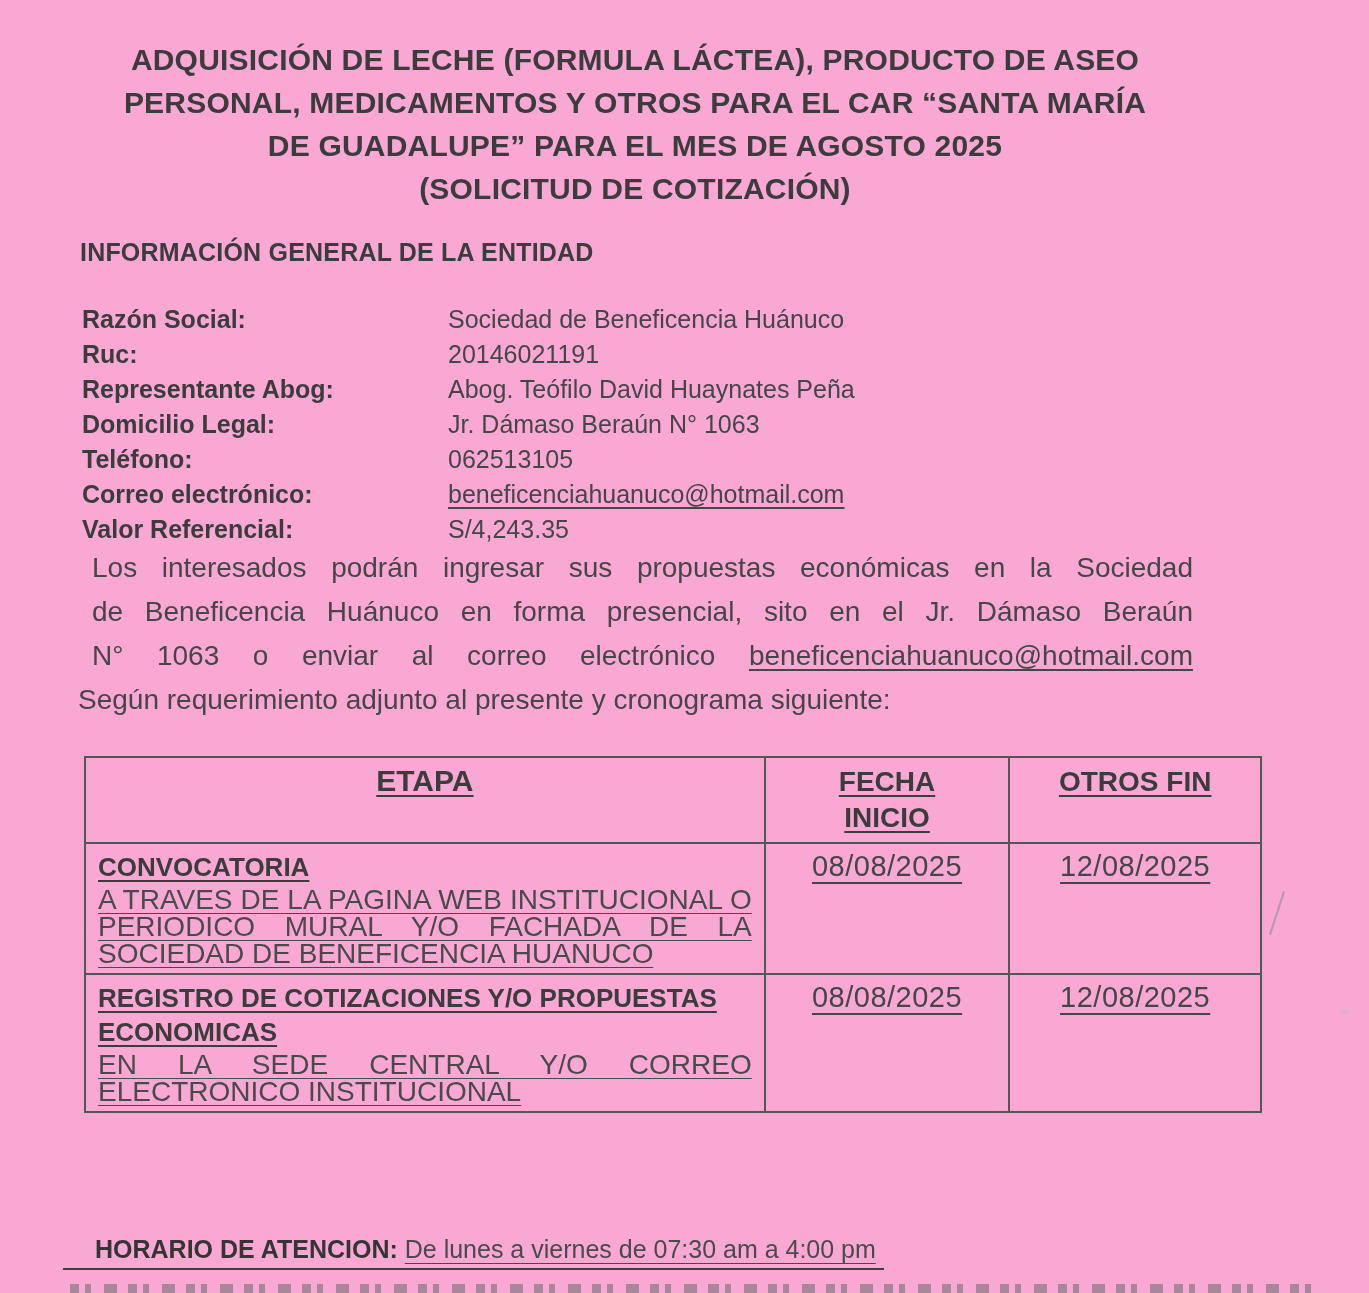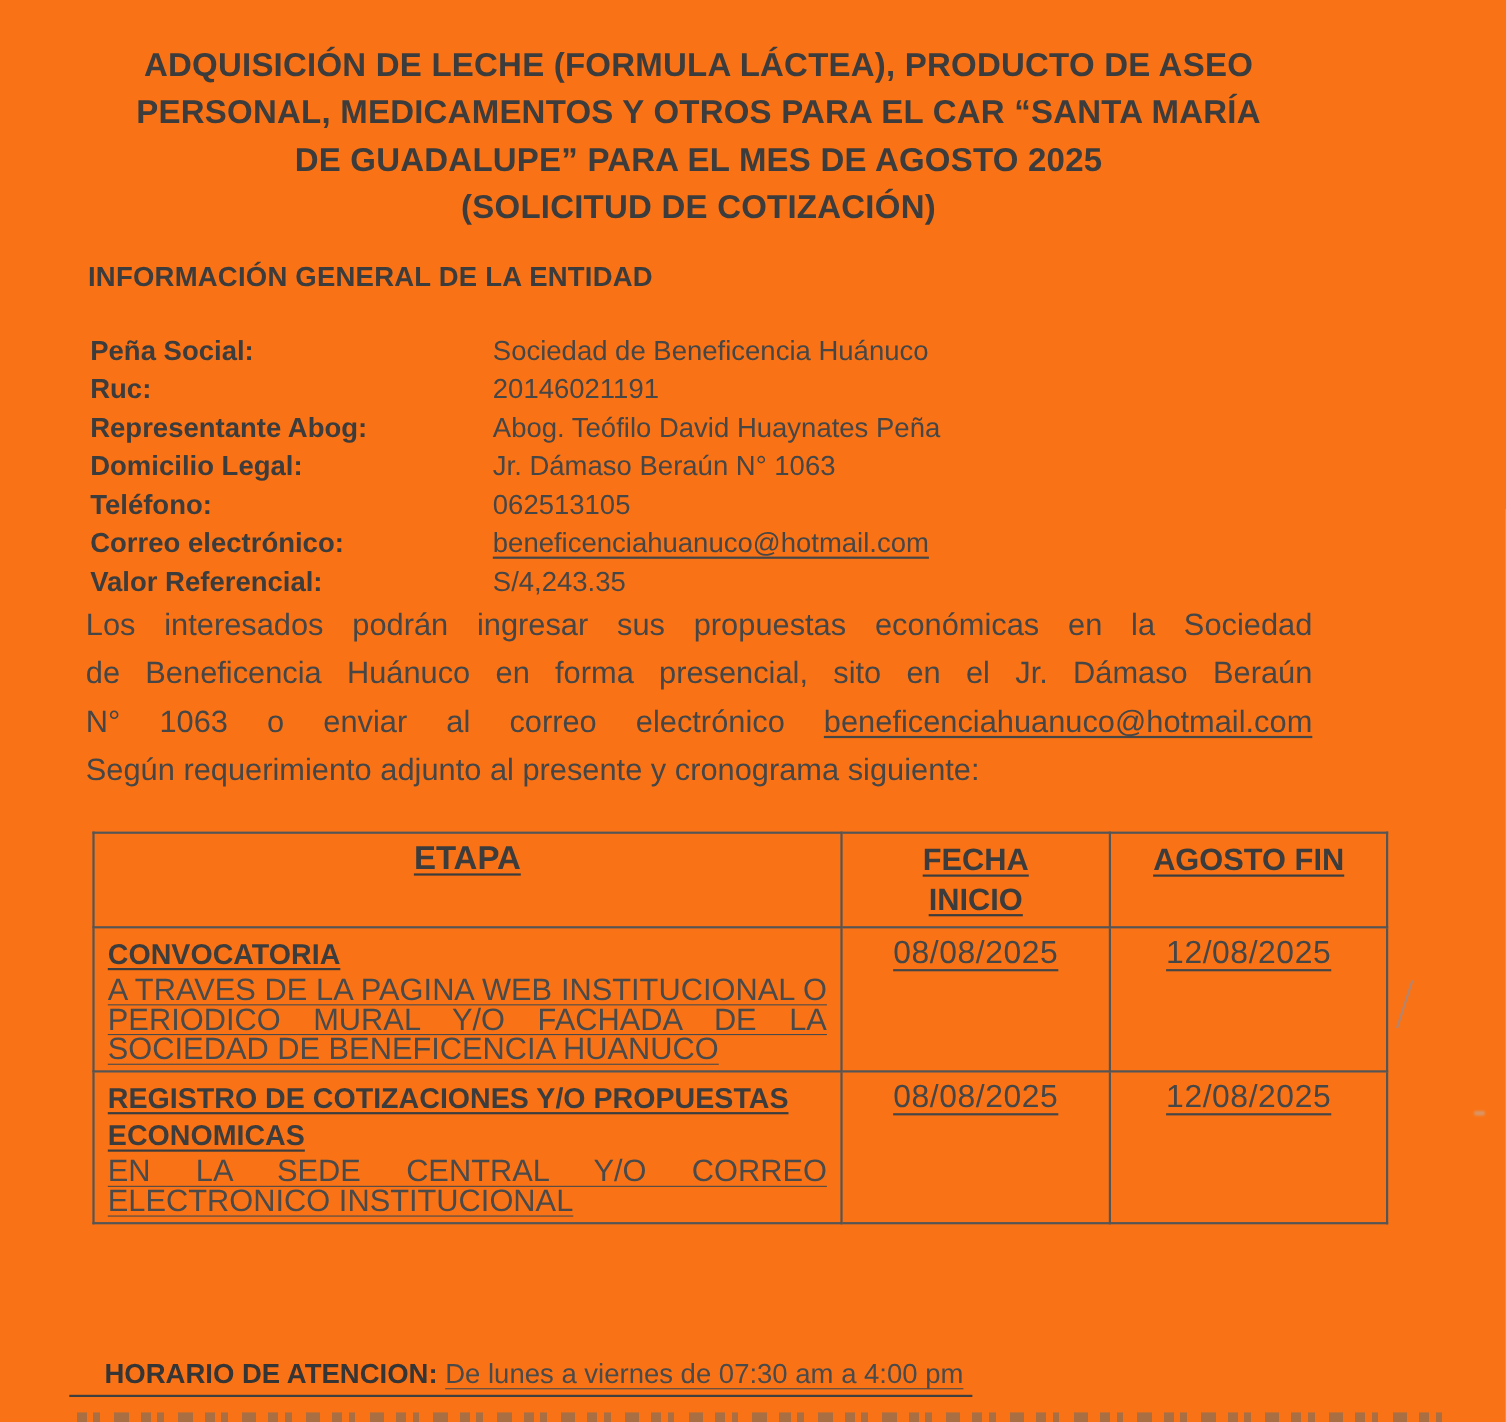--- a/index.html
+++ b/index.html
@@ -1,19 +1,19 @@
 <!DOCTYPE html>
 <html><head>
 <meta charset="utf-8">
 <style>
   html,body{margin:0;padding:0;background:#e9e9e9;}
   .page{
     position:relative;
     width:1369px;height:1293px;
-    background:#f97316;
+    background:#f9a8d4;
     font-family:"Liberation Sans", sans-serif;
     color:#414141;
     overflow:hidden;
     margin:0 auto;
   }
   
   .doc-title{
     position:absolute;top:38px;left:60px;width:1150px;
     text-align:center;font-weight:700;font-size:30px;line-height:43px;
     color:#3c3c3c;letter-spacing:0.2px;
@@ -25,21 +25,21 @@
   }
   
   .fields{position:absolute;top:302px;left:82px;width:1100px;font-size:25px;}
   .field-row{display:flex;height:35px;line-height:35px;}
   .field-label{font-weight:700;width:366px;flex:0 0 366px;color:#3c3c3c;}
   .field-value{font-weight:400;color:#464646;}
   .u{text-decoration:underline;text-decoration-thickness:1.5px;text-underline-offset:4px;}
   
   .intro{position:absolute;top:546px;left:78px;width:1115px;font-size:28px;color:#464646;}
   .intro-line{line-height:44px;white-space:normal;}
-  .intro-line.just{text-align:justify;text-align-last:justify;}
+  .intro-line.just{text-align:justify;text-align-last:justify;margin-left:14px;}
   
   .schedule{
     position:absolute;top:756px;left:84px;width:1178px;
     border-collapse:collapse;table-layout:fixed;padding-left:32px;
   }
   .schedule th,.schedule td{
     border:2px solid #555555;vertical-align:top;
     padding:6px 12px;box-sizing:border-box;
   }
   .schedule th{height:84px;font-weight:700;color:#3c3c3c;}
@@ -100,21 +100,21 @@
     <div>ADQUISICIÓN DE LECHE (FORMULA LÁCTEA), PRODUCTO DE ASEO</div>
     <div>PERSONAL, MEDICAMENTOS Y OTROS PARA EL CAR “SANTA MARÍA</div>
     <div>DE GUADALUPE” PARA EL MES DE AGOSTO 2025</div>
     <div>(SOLICITUD DE COTIZACIÓN)</div>
   </header>
 
   <h2 class="section-heading">INFORMACIÓN GENERAL DE LA ENTIDAD</h2>
 
   <div class="fields">
     <div class="field-row">
-      <span class="field-label">Peña Social:</span>
+      <span class="field-label">Razón Social:</span>
       <span class="field-value">Sociedad de Beneficencia Huánuco</span>
     </div>
     <div class="field-row">
       <span class="field-label">Ruc:</span>
       <span class="field-value">20146021191</span>
     </div>
     <div class="field-row">
       <span class="field-label">Representante Abog:</span>
       <span class="field-value">Abog. Teófilo David Huaynates Peña</span>
     </div>
@@ -149,21 +149,21 @@
       <col style="width:20.8%">
       <col style="width:21.4%">
     </colgroup>
     <thead>
       <tr>
         <th class="th-etapa"><span class="u">ETAPA</span></th>
         <th class="th-fecha">
           <div><span class="u">FECHA</span></div>
           <div><span class="u">INICIO</span></div>
         </th>
-        <th class="th-fecha"><span class="u">AGOSTO FIN</span></th>
+        <th class="th-fecha"><span class="u">OTROS FIN</span></th>
       </tr>
     </thead>
     <tbody>
       <tr>
         <td class="cell-etapa">
           <span class="row-title">CONVOCATORIA</span>
           <div class="row-desc">A TRAVES DE LA PAGINA WEB INSTITUCIONAL O PERIODICO MURAL Y/O FACHADA DE LA SOCIEDAD DE BENEFICENCIA HUANUCO</div>
         </td>
         <td class="cell-date"><span>08/08/2025</span></td>
         <td class="cell-date"><span>12/08/2025</span></td>

